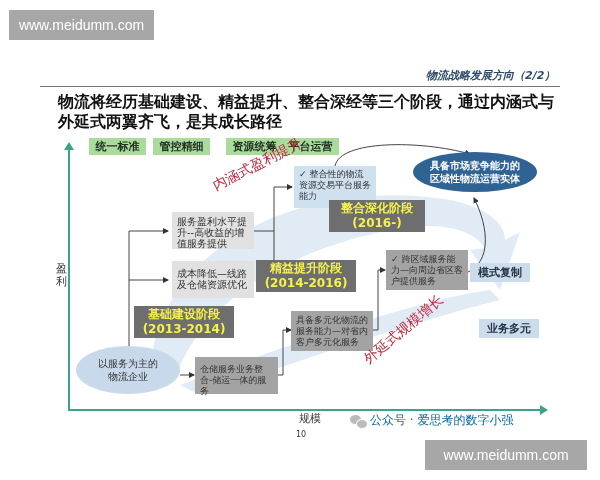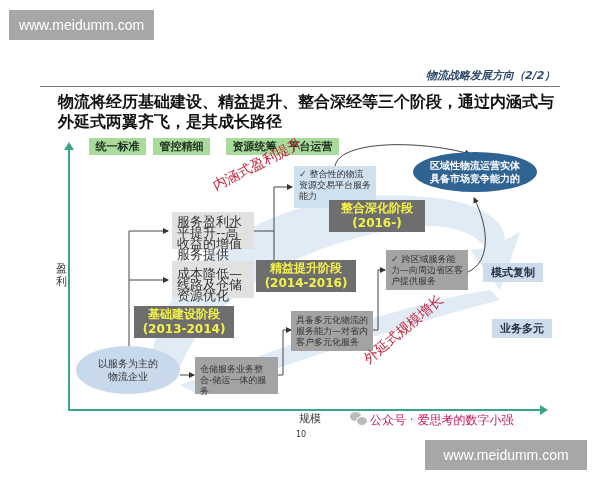--- a/index.html
+++ b/index.html
@@ -29,36 +29,36 @@
   .axis-y { position: absolute; left: 68px; top: 148px; width: 2px; height: 262px; background: #3aa38a; }
   .axis-y-head { position: absolute; left: 64px; top: 142px; width: 0; height: 0;
     border-left: 5px solid transparent; border-right: 5px solid transparent; border-bottom: 8px solid #3aa38a; }
   .axis-x { position: absolute; left: 68px; top: 409px; width: 474px; height: 2px; background: #3aa38a; }
   .axis-x-head { position: absolute; left: 540px; top: 405px; width: 0; height: 0;
     border-top: 5px solid transparent; border-bottom: 5px solid transparent; border-left: 8px solid #3aa38a; }
   .axis-label-y { position: absolute; left: 56px; top: 262px; width: 14px; font-size: 11px; line-height: 13px; color: #333; }
   .axis-label-x { position: absolute; left: 299px; top: 411px; font-size: 11px; color: #333; }
   .page-num { position: absolute; left: 296px; top: 430px; font-size: 8px; color: #333; }
 
-  .wechat-mark { position: absolute; left: 350px; top: 412px; font-size: 12px; color: #be185d; display: flex; gap: 4px; }
+  .wechat-mark { position: absolute; left: 350px; top: 412px; font-size: 12px; color: #0369a1; display: flex; align-items: center; gap: 4px; }
   .wechat-icon { width: 16px; height: 12px; position: relative; }
   .wechat-icon::before, .wechat-icon::after { content: ""; position: absolute; border-radius: 50%; background: #bbb; }
   .wechat-icon::before { left: 0; top: 0; width: 11px; height: 9px; }
   .wechat-icon::after { left: 6px; top: 4px; width: 10px; height: 8px; border: 1px solid #fff; }
 
   .tag-green {
     position: absolute; top: 138px; height: 17px; background: #a9dc9b;
     font-size: 11px; font-weight: bold; color: #1f2d1f;
     display: flex; align-items: center; justify-content: center;
   }
 
   .swoosh { position: absolute; left: 0; top: 0; width: 600px; height: 480px; pointer-events: none; }
 
   .box-gray {
-    position: absolute; background: #e1e1e1; font-size: 13px; line-height: 11px; color: #333; padding: 4px 5px;
+    position: absolute; background: #e1e1e1; font-size: 10px; line-height: 11px; color: #333; padding: 4px 5px;
   }
   .box-blue {
     position: absolute; background: #cfe0ef; font-size: 9px; line-height: 11px; color: #333; padding: 3px 5px;
   }
   .box-lightgreen {
     position: absolute; background: #a3a3a3; font-size: 9px; line-height: 11px; color: #333; padding: 4px 5px;
   }
   .phase {
     position: absolute; background: #6e6e6e; color: #f5f24a; font-weight: bold;
     font-size: 12px; line-height: 15px; text-align: center;
@@ -68,21 +68,21 @@
     position: absolute; left: 76px; top: 346px; width: 104px; height: 48px; border-radius: 50%;
     background: #c8d9ec; font-size: 10px; line-height: 13px; color: #333; text-align: center;
     display: flex; flex-direction: column; align-items: center; justify-content: center;
   }
   .ellipse-goal {
     position: absolute; left: 413px; top: 152px; width: 124px; height: 40px; border-radius: 50%;
     background: #2f6394; color: #ffffff; font-size: 10px; line-height: 13px; font-weight: bold; text-align: center;
     display: flex; flex-direction: column; align-items: center; justify-content: center;
   }
   .tag-blue {
-    position: absolute; left: 483px; width: 60px; height: 19px; background: #cddcea;
+    position: absolute; left: 470px; width: 60px; height: 19px; background: #cddcea;
     font-size: 11px; font-weight: bold; color: #233447;
     display: flex; align-items: center; justify-content: center;
   }
   .diag-label {
     position: absolute; color: #c0283f; font-size: 14px; white-space: nowrap; transform-origin: left bottom;
   }
   .connectors { position: absolute; left: 0; top: 0; width: 600px; height: 480px; pointer-events: none; }
 </style>
 </head>
 <body>
@@ -132,22 +132,22 @@
     <path d="M 373 330 L 378 330 L 378 270 L 385 270" marker-end="url(#ah)"></path>
     <path d="M 468 272 C 490 262, 490 230, 474 198" marker-end="url(#ah)"></path>
   </g>
 </svg>
 
 <div class="ellipse-start">
   <span>以服务为主的</span>
   <span>物流企业</span>
 </div>
 <div class="ellipse-goal">
+  <span>具备市场竞争能力的</span>
   <span>区域性物流运营实体</span>
-  <span>具备市场竞争能力的</span>
 </div>
 
 <div class="box-gray" style="left:172px;top:212px;width:82px;height:37px;">服务盈利水平提升--高收益的增值服务提供</div>
 <div class="box-gray" style="left:172px;top:261px;width:82px;height:37px;padding-top:7px;">成本降低—线路及仓储资源优化</div>
 <div class="box-blue" style="left:294px;top:166px;width:82px;height:42px;">✓  整合性的物流资源交易平台服务能力</div>
 
 <div class="box-lightgreen" style="left:195px;top:357px;width:83px;height:37px;padding-top:7px;">仓储服务业务整合-储运一体的服务</div>
 <div class="box-lightgreen" style="left:291px;top:311px;width:82px;height:40px;">具备多元化物流的服务能力—对省内客户多元化服务</div>
 <div class="box-lightgreen" style="left:386px;top:250px;width:82px;height:40px;">✓  跨区域服务能力—向周边省区客户提供服务</div>
 

